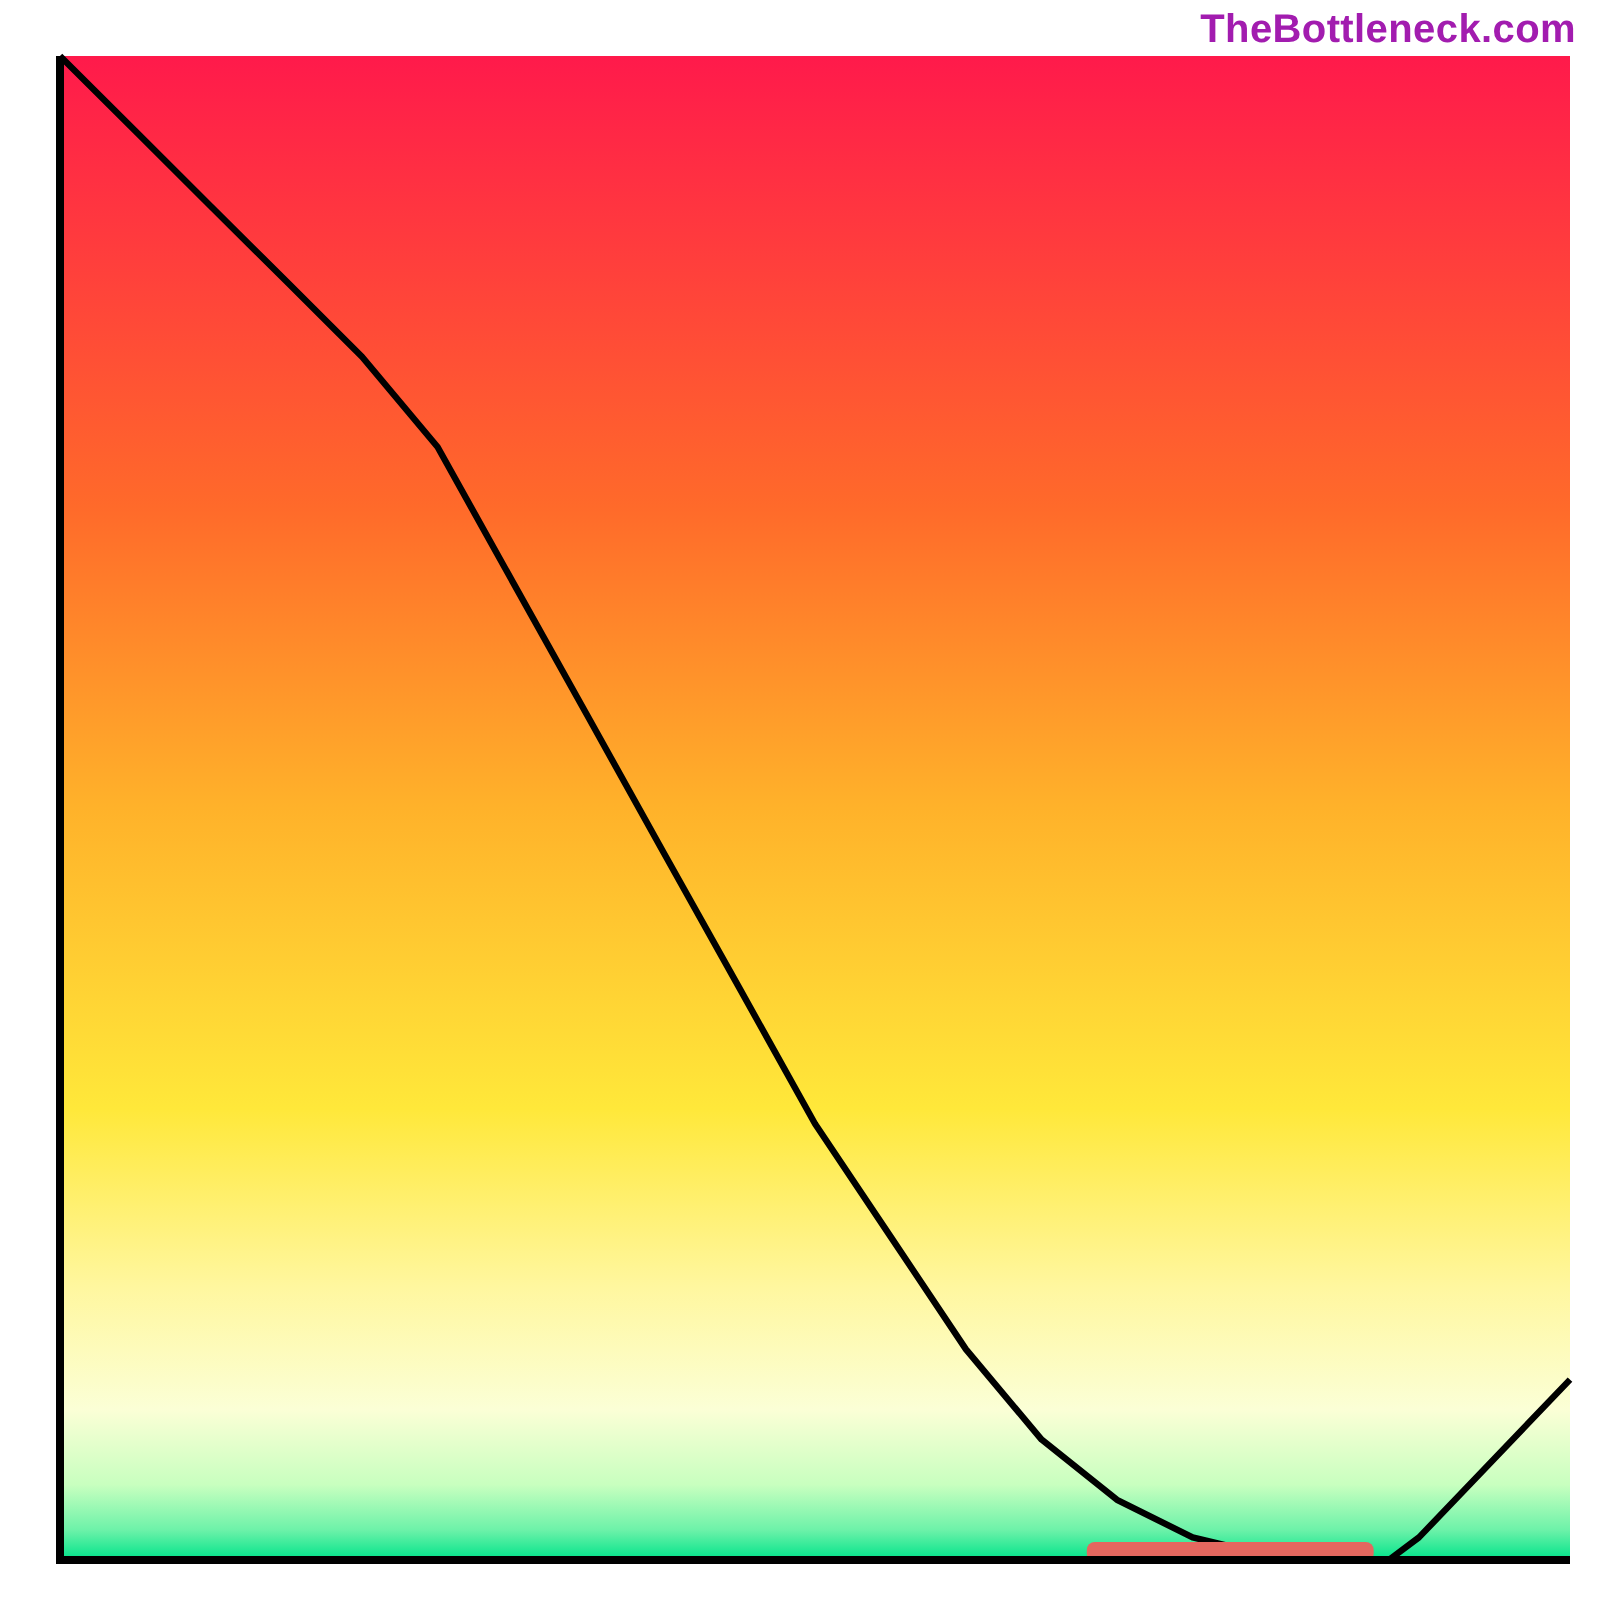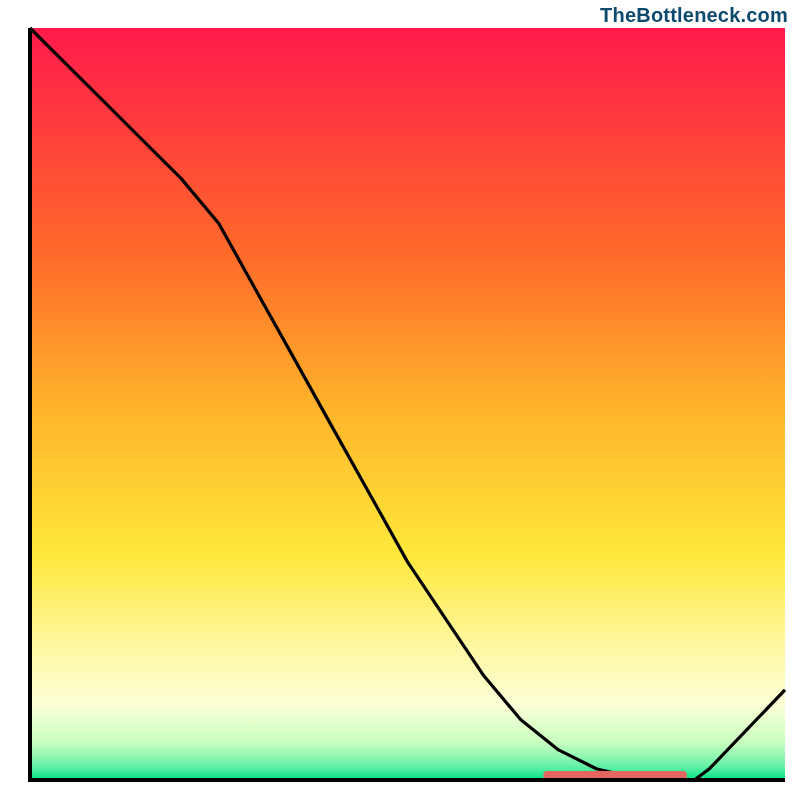--- a/index.html
+++ b/index.html
@@ -15,21 +15,21 @@
     position: relative;
     width: 800px;
     height: 800px;
   }
   .attrib {
     position: absolute;
     top: 4px;
     right: 12px;
     font-size: 20px;
     font-weight: 600;
-    color: #0c4a6e;
+    color: #a21caf;
     letter-spacing: 0.2px;
   }
   svg.plot {
     position: absolute;
     left: 0;
     top: 0;
   }
 </style>
 </head>
 <body>

